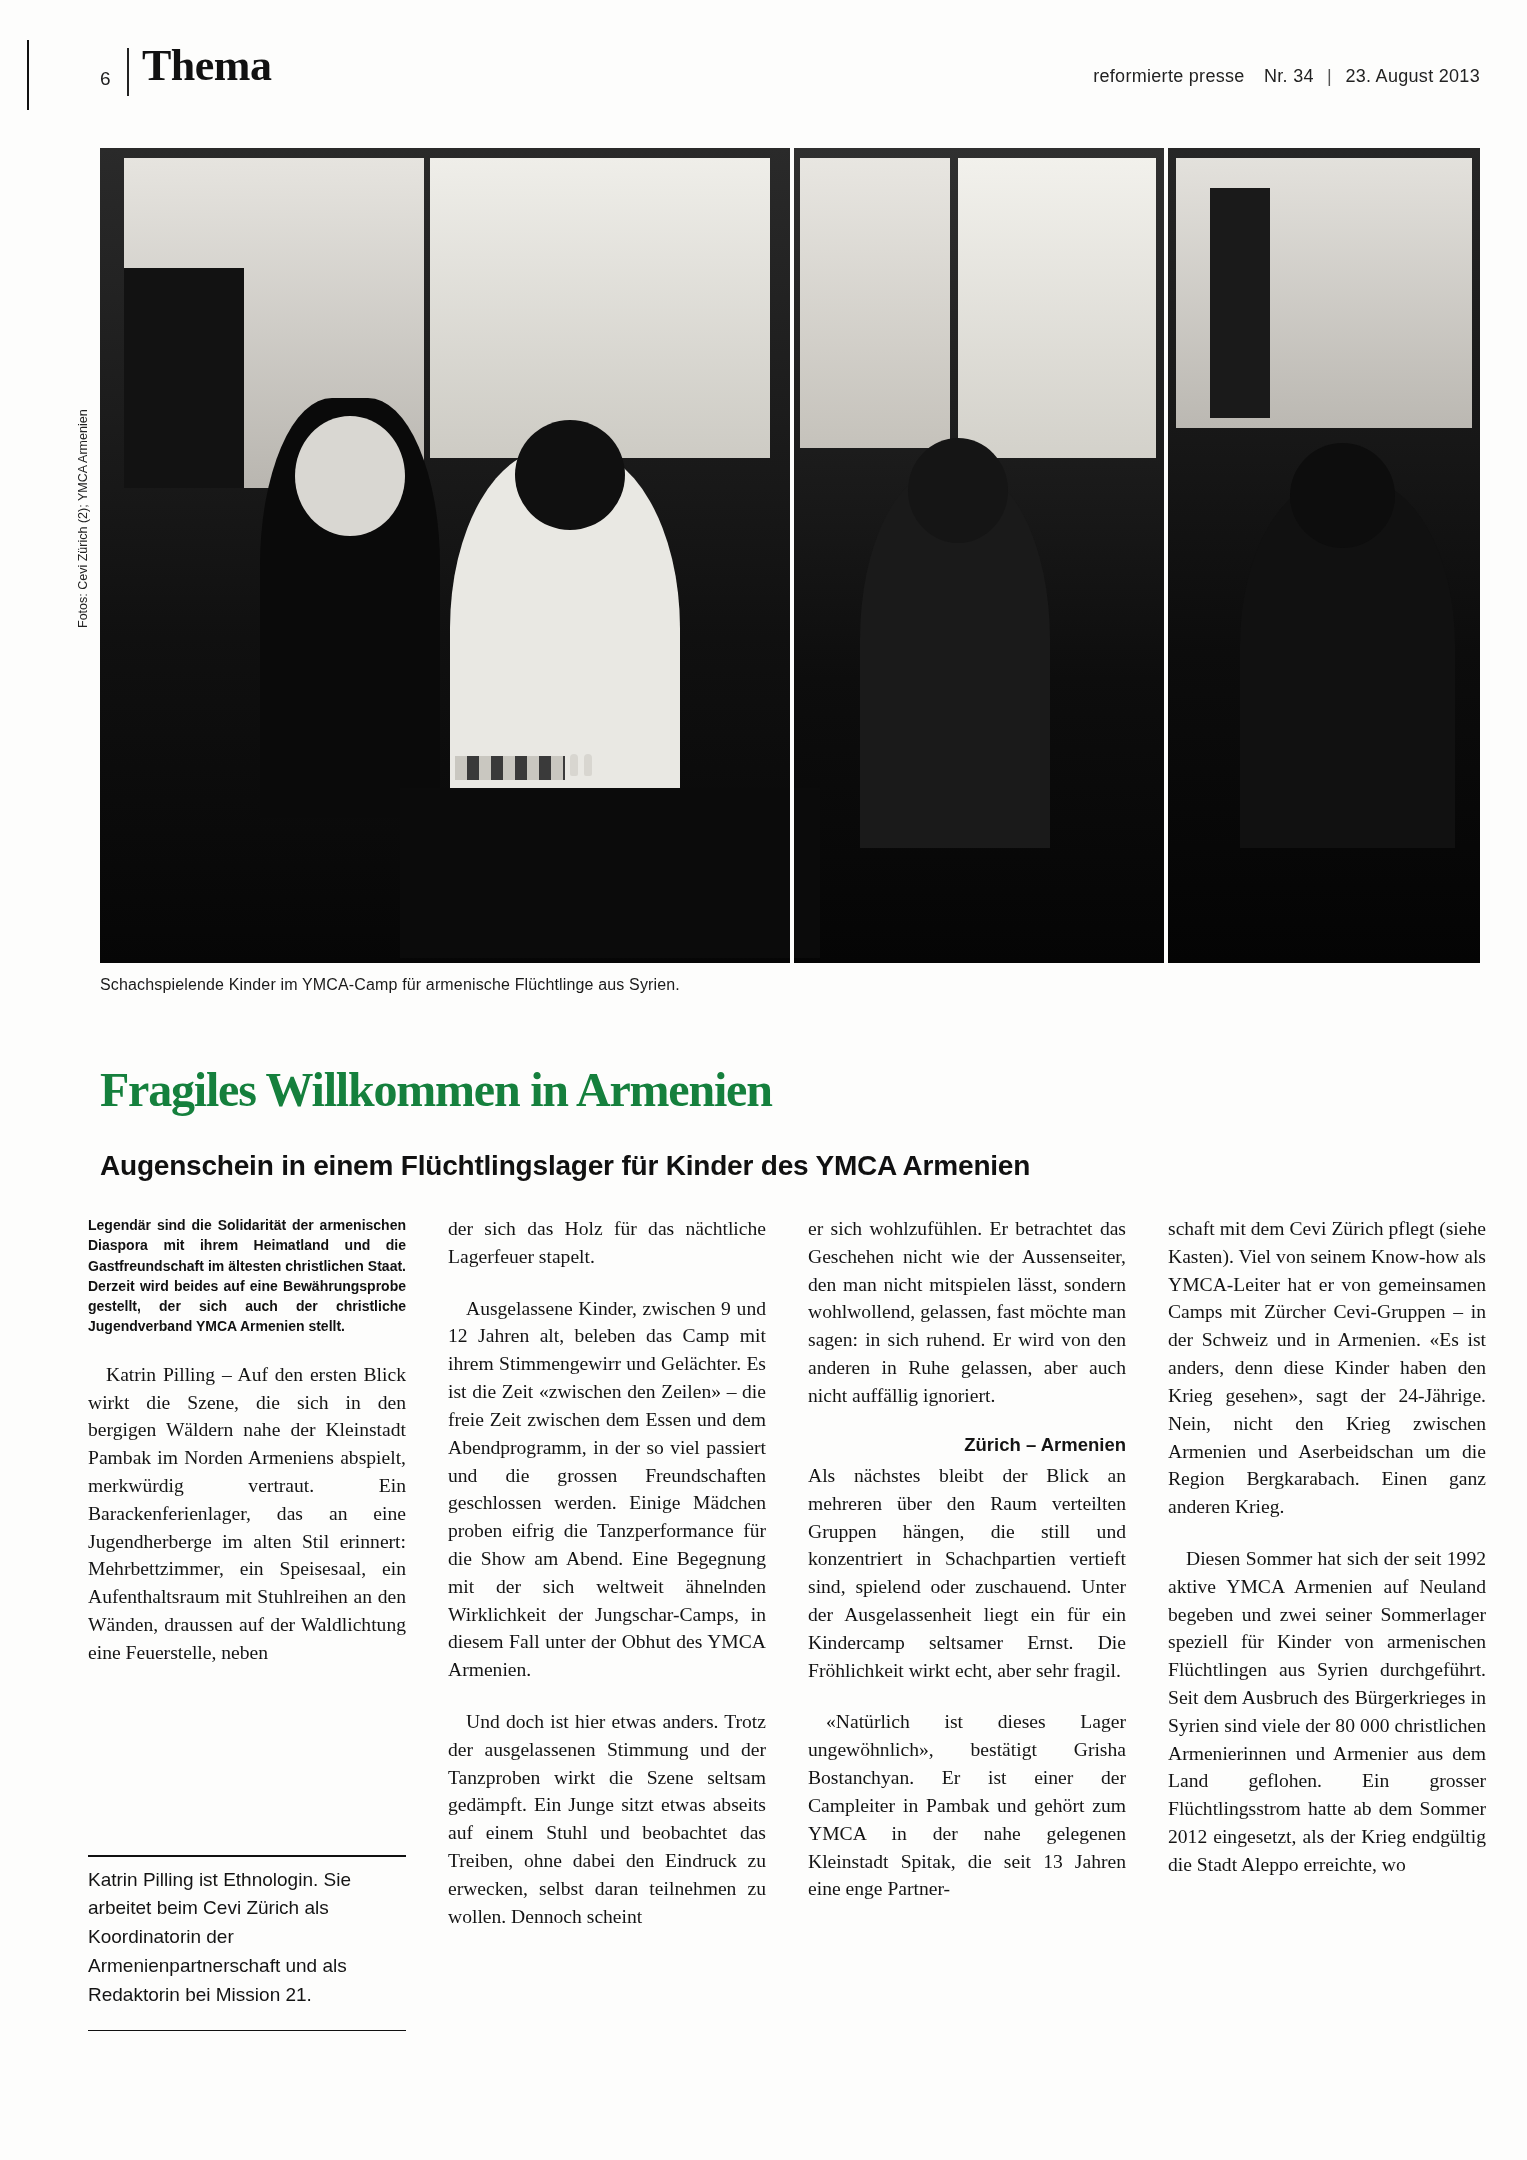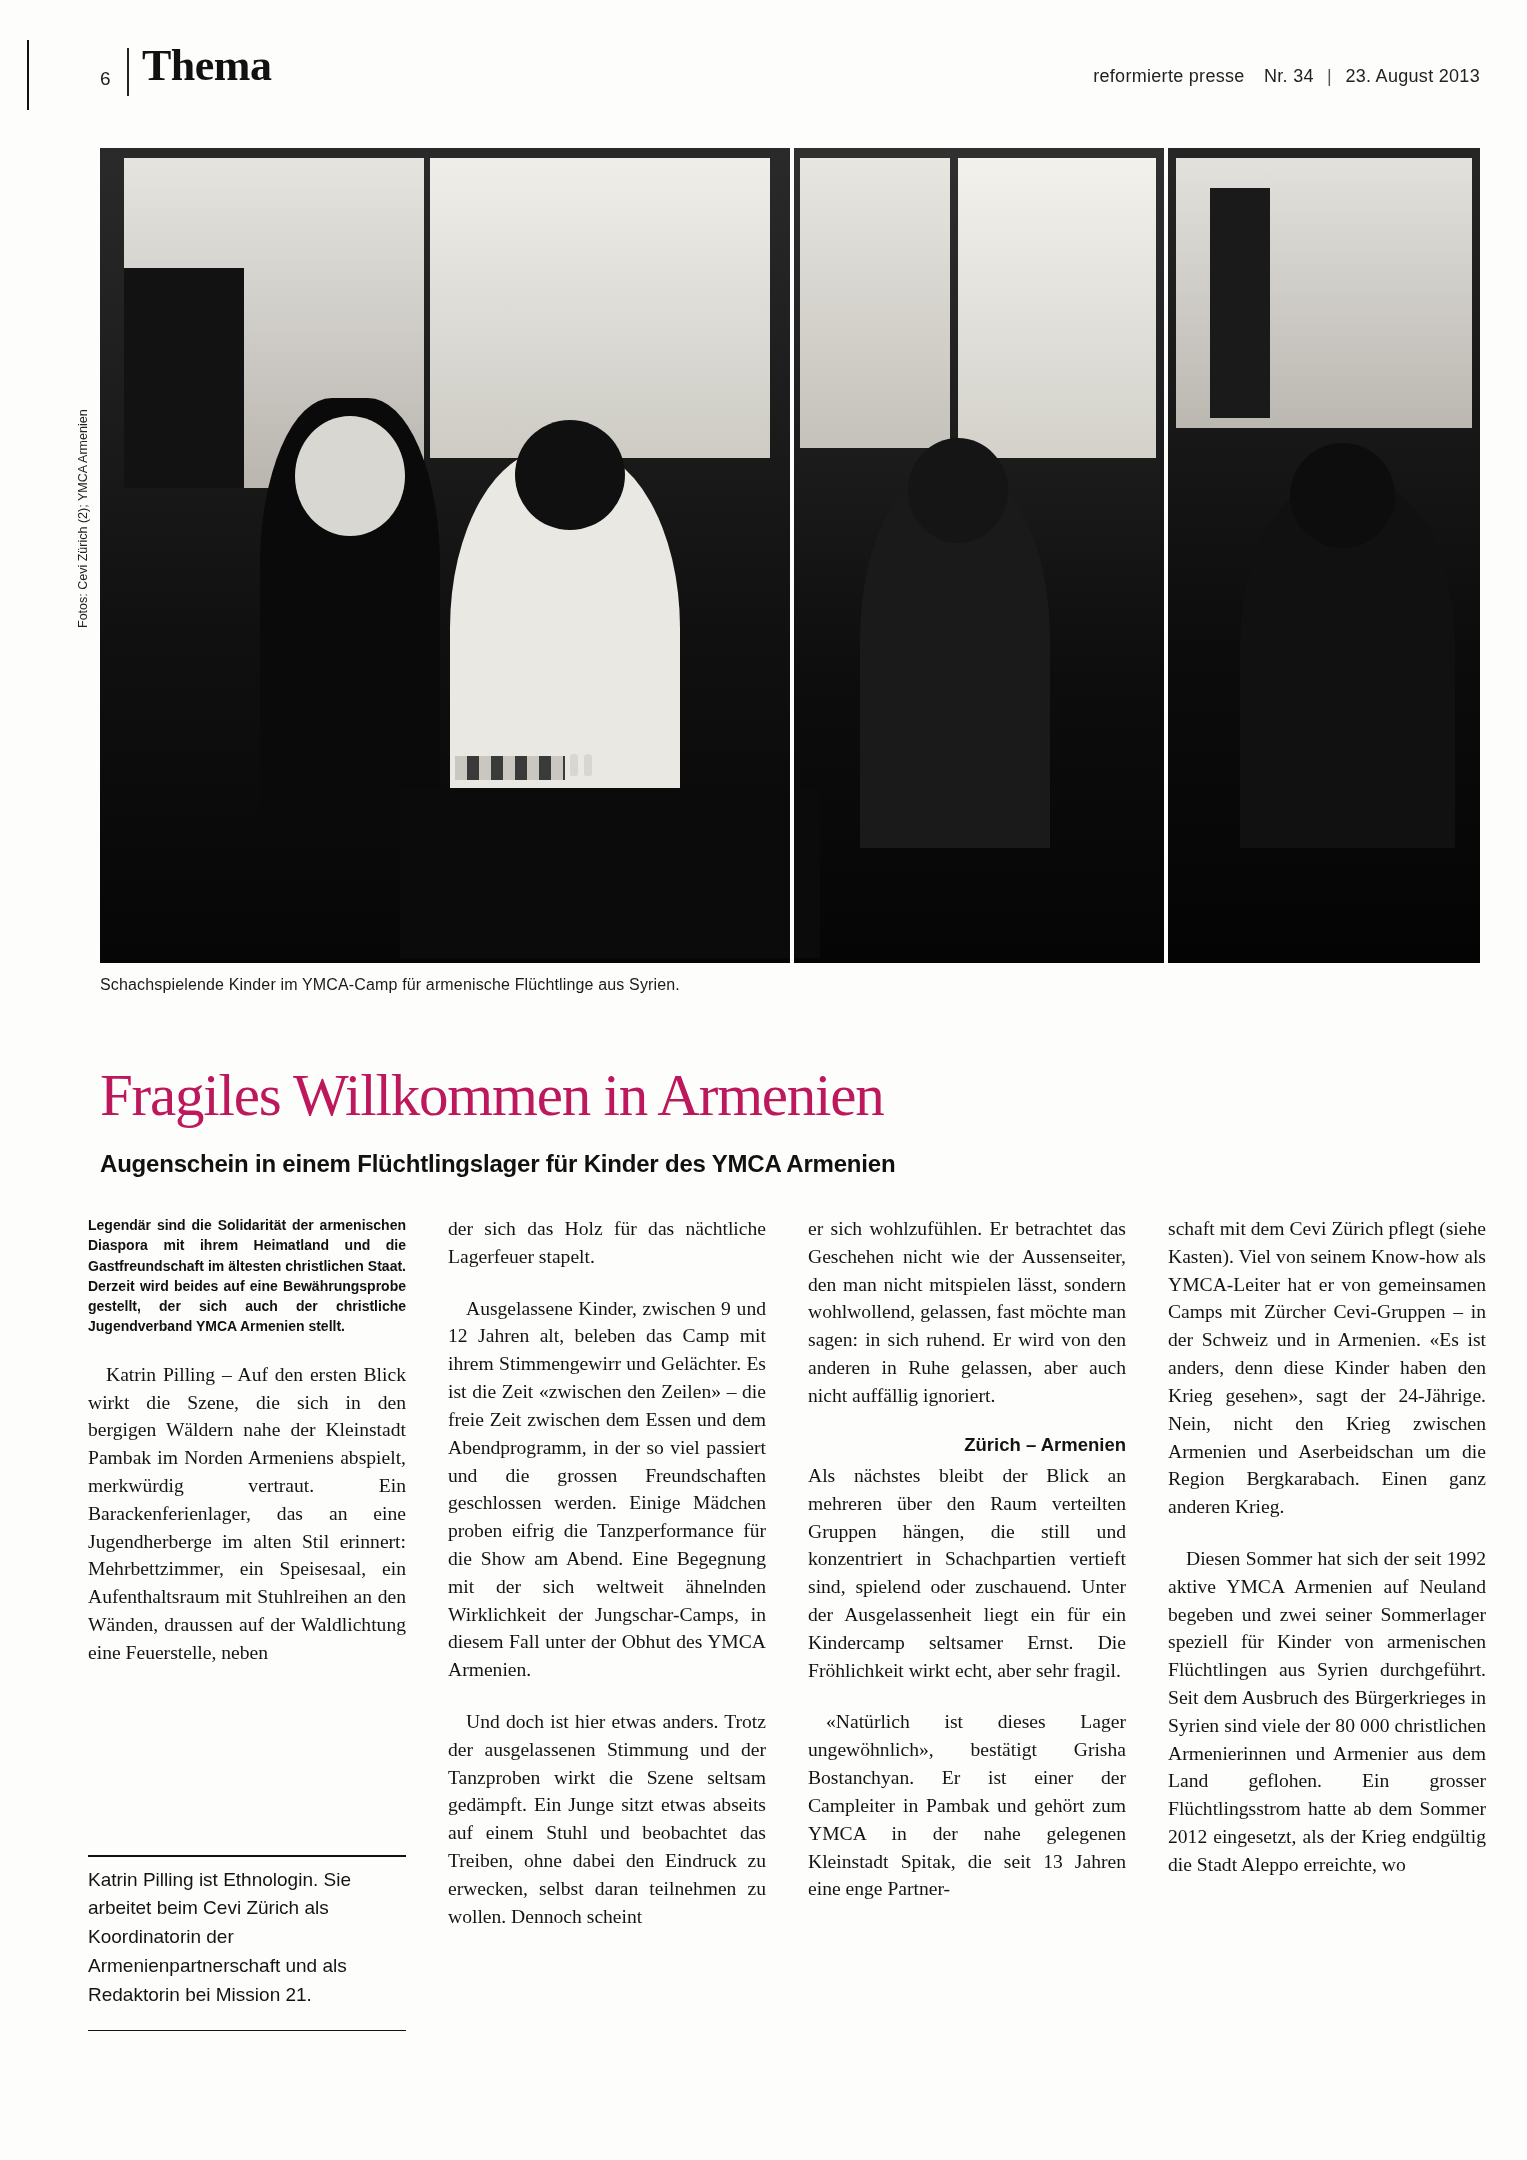--- a/index.html
+++ b/index.html
@@ -182,34 +182,34 @@
     letter-spacing: 0.15px;
   }
 
   
   .headline {
     position: absolute;
     left: 100px;
     top: 1065px;
     width: 1380px;
     font-family: "Liberation Serif", serif;
-    font-weight: normal;
-    font-size: 59px;
+    font-weight: bold;
+    font-size: 48px;
     letter-spacing: -1.2px;
-    color: #be185d;
+    color: #15803d;
     line-height: 1.04;
   }
   .subhead {
     position: absolute;
     left: 100px;
     top: 1150px;
     width: 1380px;
     font-family: "Liberation Sans", sans-serif;
     font-weight: bold;
-    font-size: 24px;
+    font-size: 28px;
     color: #111;
     letter-spacing: -0.2px;
   }
 
   
   .cols {
     position: absolute;
     left: 88px;
     top: 1215px;
     width: 1400px;

